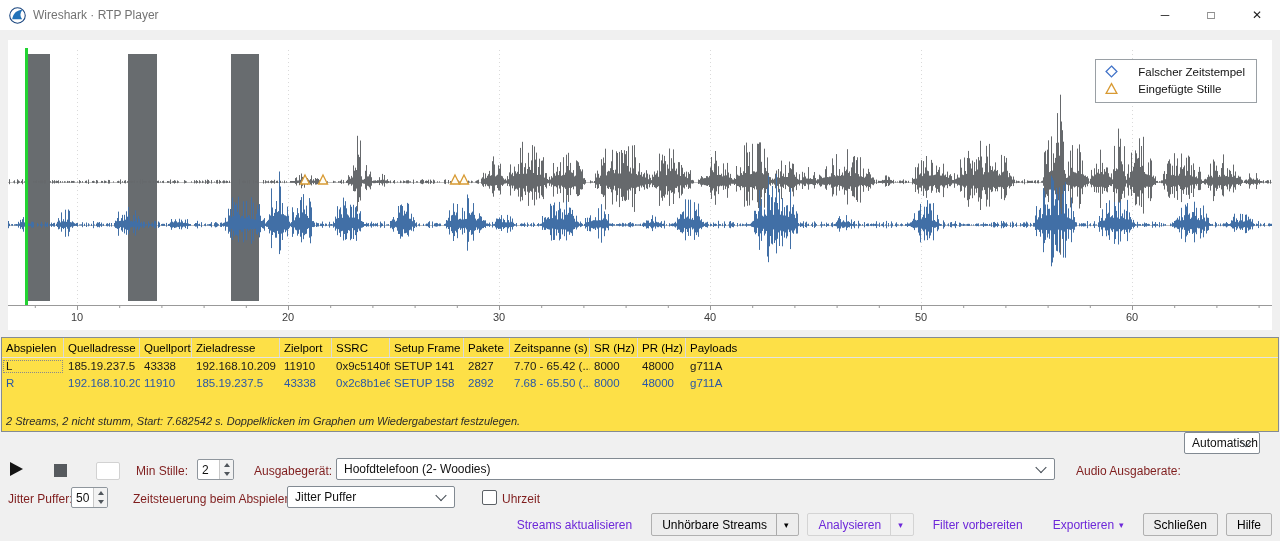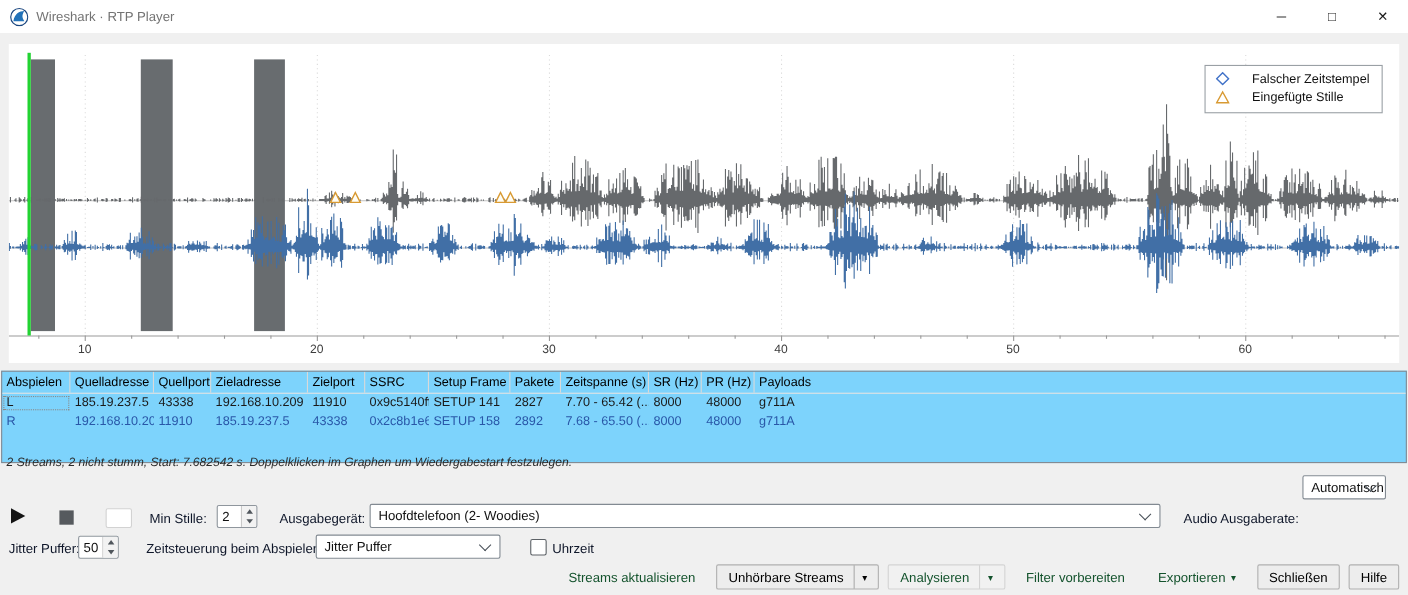--- a/index.html
+++ b/index.html
@@ -15,33 +15,33 @@
   .titlebar .title{font-size:12px;color:#737373;}
   .win-controls{position:absolute;right:0;top:0;height:30px;display:flex;}
   .win-btn{width:46px;height:30px;display:flex;align-items:center;justify-content:center;
     font-size:12px;color:#1b1b1b;}
   
   .plot{position:absolute;left:8px;top:40px;width:1264px;height:290px;background:#ffffff;}
   .legend{position:absolute;right:15px;top:19px;background:#fff;border:1px solid #9aa0a5;
     padding:5px 11px 7px 9px;display:flex;flex-direction:column;gap:4px;}
   .legend-item{display:flex;align-items:center;gap:20px;font-size:11.5px;color:#111;}
   
-  .table{position:absolute;left:1px;top:337px;width:1278px;height:84px;background:#7dd3fc;
+  .table{position:absolute;left:1px;top:337px;width:1278px;height:95px;background:#fde047;
     border:1px solid #848b93;box-sizing:border-box;overflow:hidden;}
   .thead{display:flex;height:19px;border-bottom:1px solid #e3e3e3;}
   .th{display:flex;align-items:center;padding-left:4px;border-right:1px solid #d9d9d9;
     font-size:11.5px;color:#000;box-sizing:border-box;overflow:hidden;white-space:nowrap;}
   .th:last-child{border-right:none;}
   .tr{display:flex;height:17px;align-items:center;font-size:11.5px;}
   .td{padding-left:4px;box-sizing:border-box;overflow:hidden;white-space:nowrap;height:15px;line-height:15px;}
   .td.focus{outline:1px dotted #8a8a8a;outline-offset:-2px;}
   
   .status{position:absolute;left:6px;top:415px;font-size:11px;font-style:italic;color:#2b2b2b;}
   
-  .lbl{position:absolute;font-size:12px;color:#0f172a;}
+  .lbl{position:absolute;font-size:12px;color:#7f1d1d;}
   .play{position:absolute;left:10px;top:462px;width:0;height:0;
     border-left:13px solid #141414;border-top:7.5px solid transparent;border-bottom:7.5px solid transparent;}
   .stop{position:absolute;left:54px;top:464px;width:13px;height:13px;background:#565a5e;}
   .swatch{position:absolute;left:96px;top:462px;width:22px;height:16px;background:#fff;
     border:1px solid #d2d2d2;border-radius:2px;}
   .spin{position:absolute;display:flex;border:1px solid #8f969d;background:#fff;border-radius:2px;
     height:21px;width:37px;box-sizing:border-box;overflow:hidden;}
   .spin-val{flex:1;font-size:12px;padding-left:4px;display:flex;align-items:center;}
   .spin-btns{width:13px;display:flex;flex-direction:column;border-left:1px solid #c9c9c9;}
   .spin-btn{flex:1;display:flex;align-items:center;justify-content:center;background:#f2f2f2;}
@@ -52,21 +52,21 @@
     font-size:12px;color:#111;white-space:nowrap;overflow:hidden;}
   .chev{position:absolute;right:9px;top:50%;width:7px;height:7px;
     border-right:1.4px solid #464e56;border-bottom:1.4px solid #464e56;
     transform:translateY(-68%) rotate(45deg);}
   .cb{position:absolute;left:482px;top:490px;width:13px;height:13px;background:#fff;
     border:1px solid #5c6166;border-radius:2px;box-sizing:content-box;}
   
   .footer{position:absolute;right:8px;top:513px;display:flex;justify-content:flex-end;gap:8px;}
   .fbtn{display:flex;align-items:center;border-radius:2px;font-size:12px;padding:0 10px;height:23px;box-sizing:border-box;white-space:nowrap;}
   .fbtn.on{background:#ededed;border:1px solid #b0b0b0;color:#000;}
-  .fbtn.off{background:transparent;border:1px solid transparent;color:#14532d;}
+  .fbtn.off{background:transparent;border:1px solid transparent;color:#6d28d9;}
   .fbtn.off.split{background:#f1f1f1;border:1px solid #d4d4d4;}
   .split-arrow{margin-left:9px;padding-left:7px;height:100%;display:flex;align-items:center;
     font-size:9px;border-left:1px solid rgba(0,0,0,0.28);}
   .fbtn.off .split-arrow{border-left-color:rgba(0,0,0,0.12);}
   .inline-arrow{margin-left:5px;font-size:9px;}
 </style>
 </head>
 <body>
 
 <div class="titlebar">

